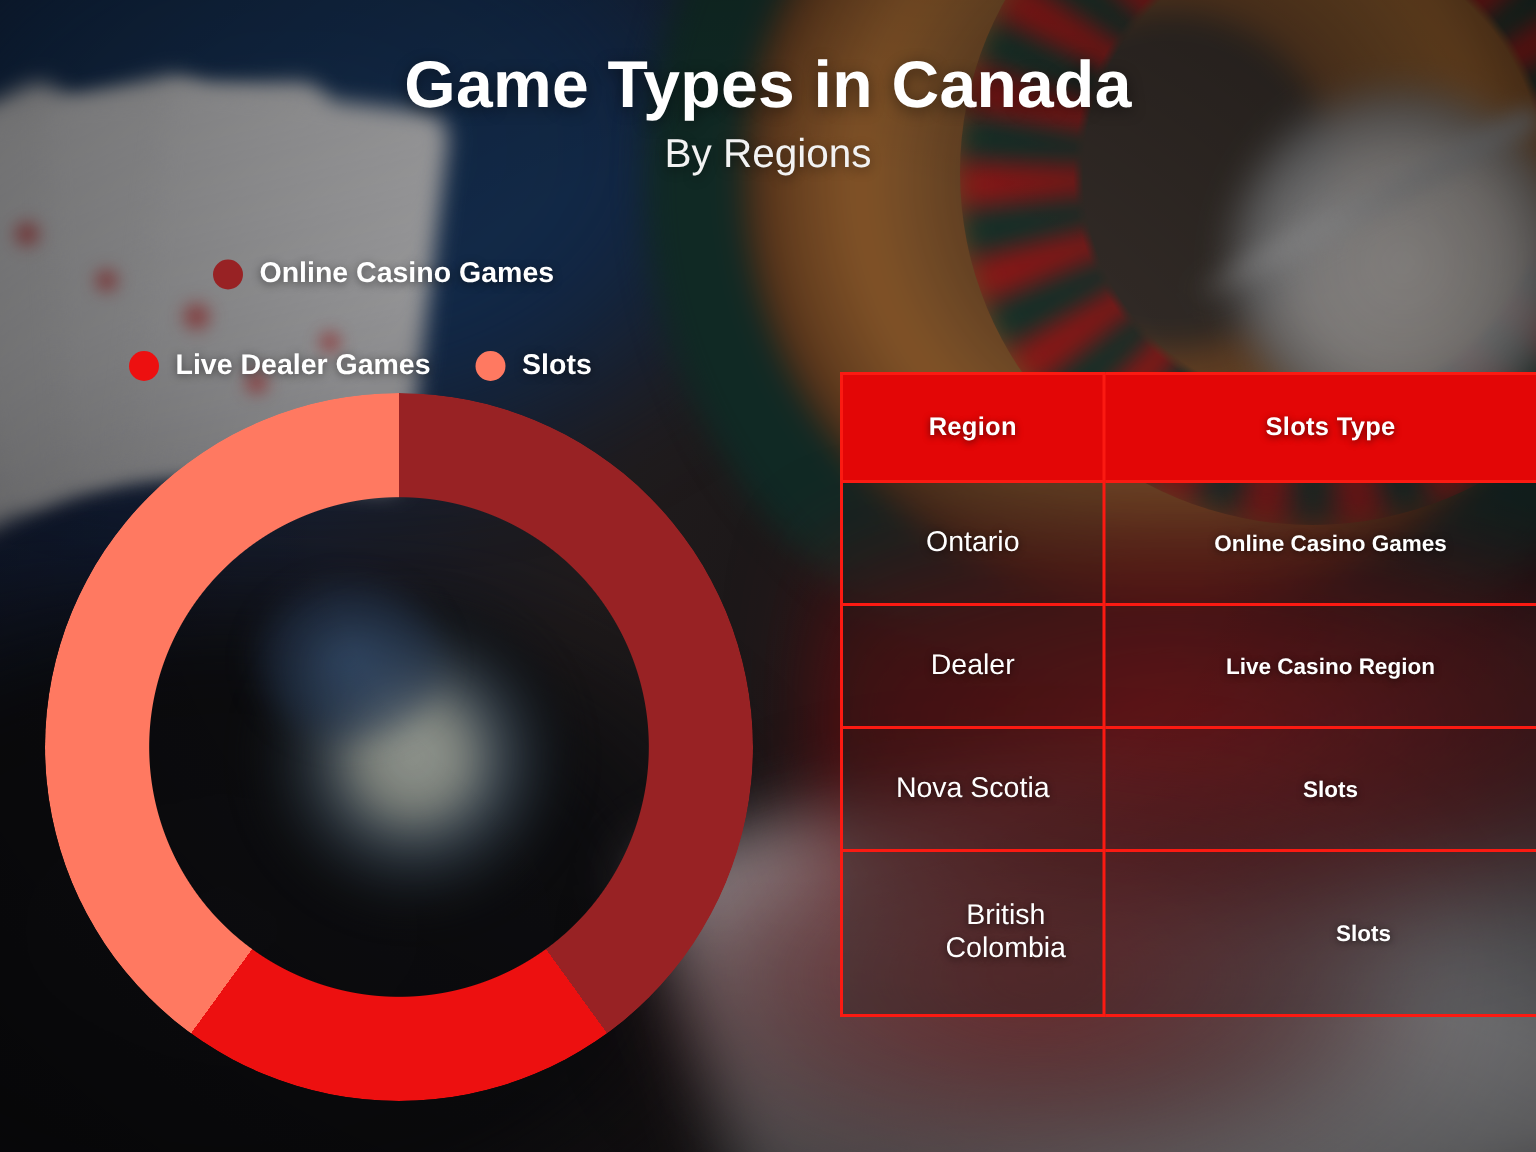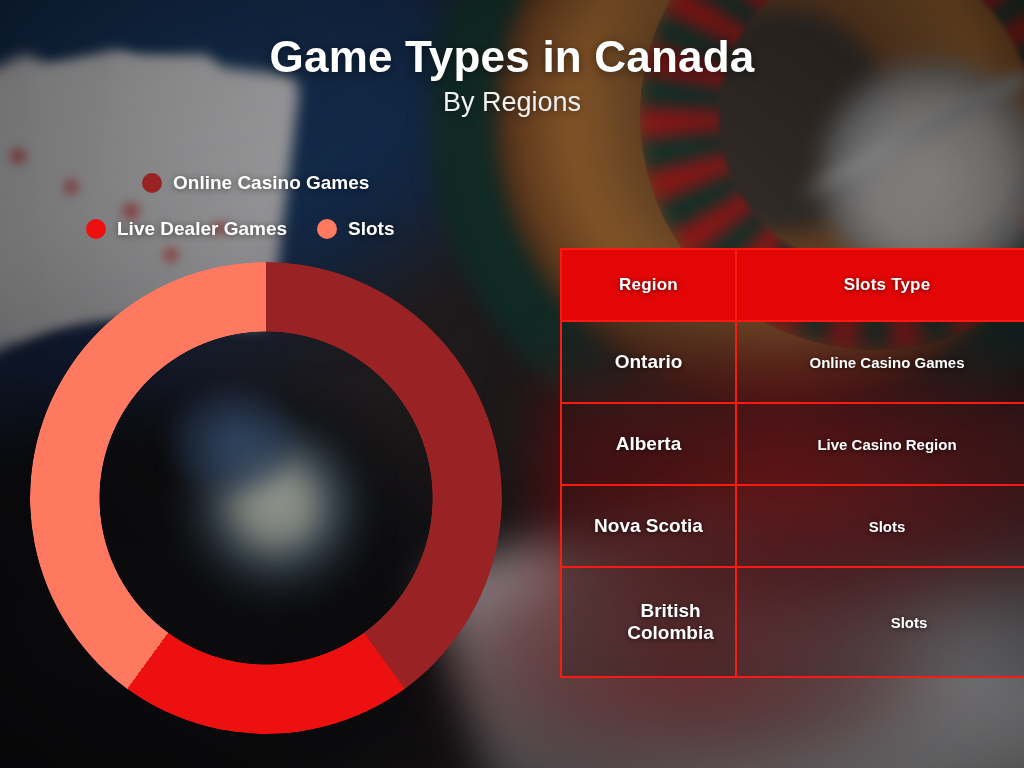--- a/index.html
+++ b/index.html
@@ -222,21 +222,21 @@
     left: 86px;
     top: 166px;
     width: 380px;
   }
   .legend-row {
     display: flex;
     align-items: center;
     height: 34px;
   }
   .legend-row.row-1 { padding-left: 56px; }
-  .legend-row.row-2 { padding-left: 0px; margin-top: 12px; }
+  .legend-row.row-2 { padding-left: 0px; margin-top: 27px; }
   .legend-item {
     display: flex;
     align-items: center;
   }
   .legend-item + .legend-item { margin-left: 30px; }
   .dot {
     width: 20px;
     height: 20px;
     border-radius: 50%;
     flex: 0 0 auto;
@@ -287,21 +287,21 @@
     background: #e30606;
     font-size: 17px;
     font-weight: bold;
     height: 58px;
     letter-spacing: .2px;
   }
   .col-region { width: 175px; }
   .col-gametype { width: 302px; }
   .cell-region {
     font-size: 19px;
-    font-weight: bold;
+    font-weight: normal;
     line-height: 1.18;
     background: rgba(26,26,28,0.30);
   }
   .cell-gametype {
     font-size: 15px;
     font-weight: bold;
     background: rgba(26,26,28,0.20);
   }
   .row-h-normal td { height: 68px; }
   .row-h-tall td { height: 96px; padding-left: 48px; }
@@ -384,21 +384,21 @@
         <th>Region</th>
         <th>Slots Type</th>
       </tr>
     </thead>
     <tbody>
       <tr class="row-h-normal">
         <td class="cell-region">Ontario</td>
         <td class="cell-gametype">Online Casino Games</td>
       </tr>
       <tr class="row-h-normal">
-        <td class="cell-region">Alberta</td>
+        <td class="cell-region">Dealer</td>
         <td class="cell-gametype">Live Casino Region</td>
       </tr>
       <tr class="row-h-normal">
         <td class="cell-region">Nova Scotia</td>
         <td class="cell-gametype">Slots</td>
       </tr>
       <tr class="row-h-tall">
         <td class="cell-region">British Colombia</td>
         <td class="cell-gametype">Slots</td>
       </tr>

